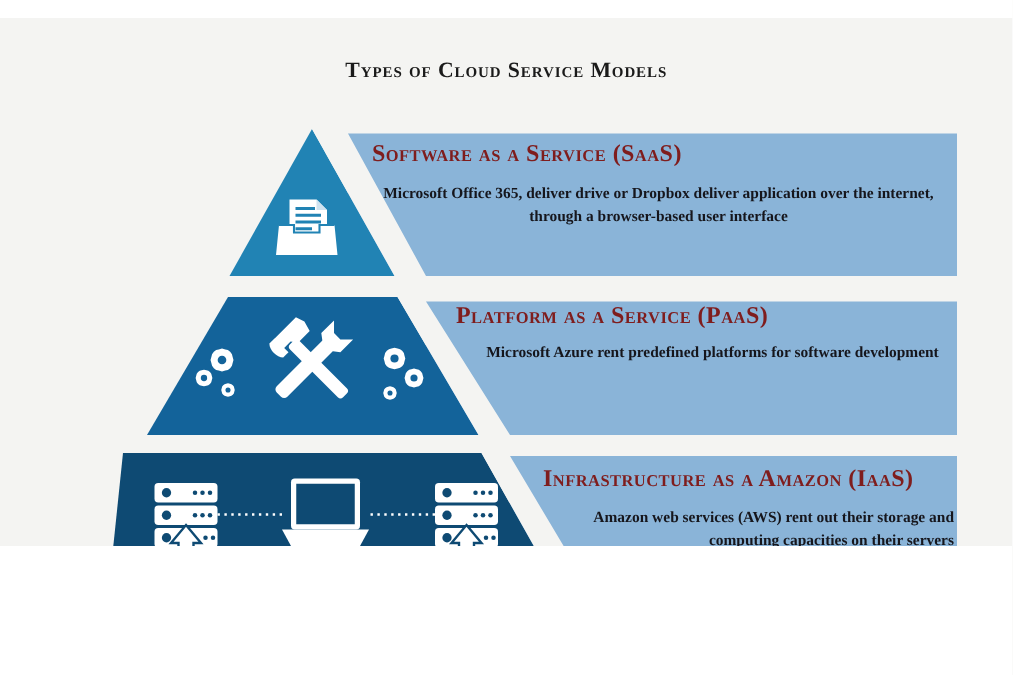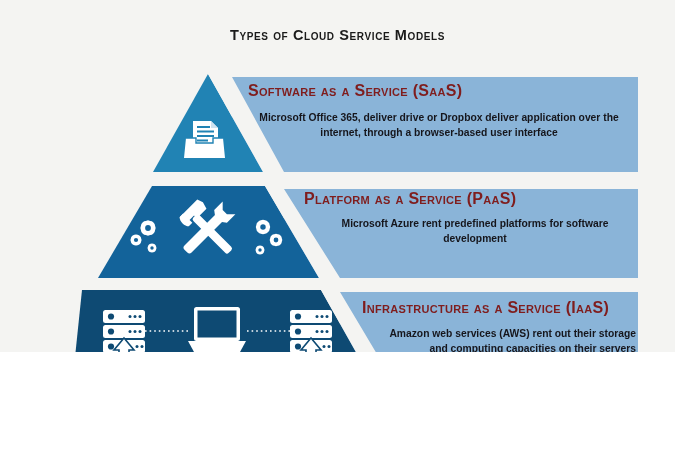--- a/index.html
+++ b/index.html
@@ -6,21 +6,22 @@
     margin: 0;
     padding: 0;
     background: #ffffff;
   }
   #canvas {
     position: relative;
     width: 675px;
     height: 352px;
     background: #f4f4f2;
     overflow: hidden;
-    font-family: Liberation Sans, sans-serif;
+    font-family: Liberation Serif, serif;
+    margin-top: 12px;
   }
   #title {
     position: absolute;
     top: 27px;
     left: 0;
     width: 675px;
     text-align: center;
     font-size: 14.5px;
     font-weight: bold;
     color: #1a1a1a;
@@ -221,17 +222,17 @@
     <div class="tier-heading">Software as a Service (SaaS)</div>
     <div class="tier-body">Microsoft Office 365, deliver drive or Dropbox deliver application over the internet, through a browser-based user interface</div>
   </div>
 
   <div id="paas-text" class="tier-text">
     <div class="tier-heading">Platform as a Service (PaaS)</div>
     <div class="tier-body">Microsoft Azure rent predefined platforms for software development</div>
   </div>
 
   <div id="iaas-text" class="tier-text">
-    <div class="tier-heading">Infrastructure as a Service (IaaS)</div>
+    <div class="tier-heading">Infrastructure as a Amazon (IaaS)</div>
     <div class="tier-body">Amazon web services (AWS) rent out their storage and computing capacities on their servers</div>
   </div>
 
 </div>
 
 </body></html>

